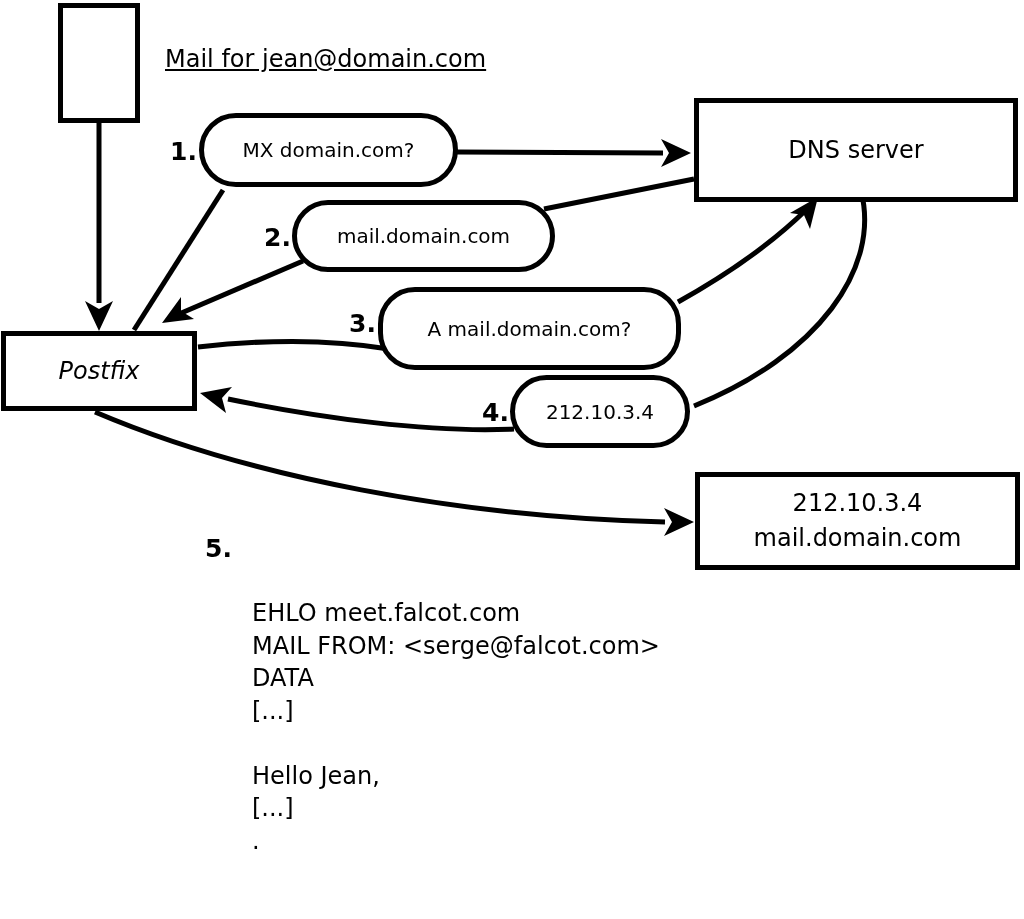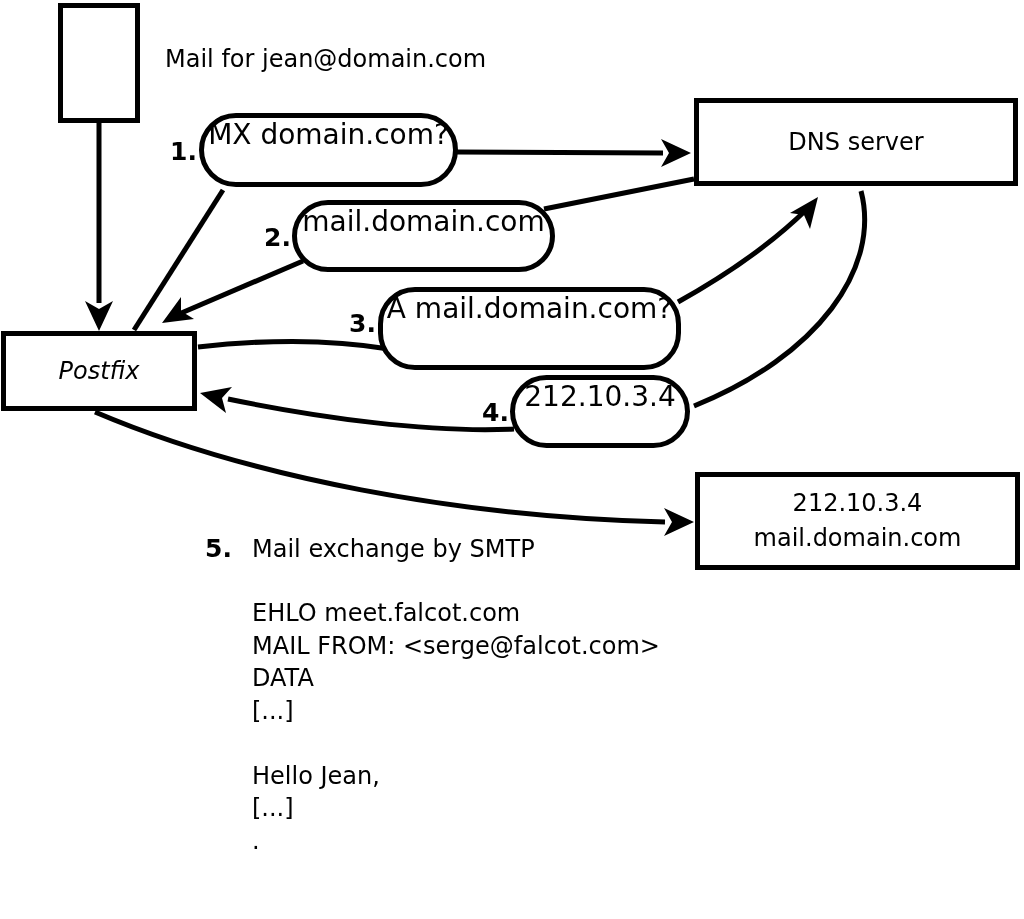--- a/index.html
+++ b/index.html
@@ -43,46 +43,47 @@
     font-size: 24px;
     text-align: center;
   }
   .pill {
     position: absolute;
     box-sizing: border-box;
     border: 5px solid #000000;
     background: #ffffff;
     border-radius: 37px;
     display: flex;
-    align-items: flex-start;
+    align-items: center;
     justify-content: center;
-    font-size: 28px;
+    font-size: 20px;
     white-space: nowrap;
   }
   .step-num {
     position: absolute;
     width: 50px;
     font-size: 25px;
     font-weight: 700;
     text-align: right;
     white-space: nowrap;
   }
   .plain-text {
     position: absolute;
     font-size: 24px;
     white-space: nowrap;
+    text-decoration: underline;
   }
   .two-line {
     flex-direction: column;
     line-height: 35px;
   }
   
   .mailbox      { left: 58px;  top: 3px;   width: 82px;  height: 120px; }
   .postfix-box  { left: 1px;   top: 331px; width: 196px; height: 80px; font-style: italic; }
-  .dns-box      { left: 694px; top: 98px;  width: 324px; height: 88px; }
+  .dns-box      { left: 694px; top: 98px;  width: 324px; height: 104px; }
   .mailsrv-box  { left: 695px; top: 472px; width: 325px; height: 98px; }
   .pill-1 { left: 199px; top: 113px; width: 259px; height: 74px; }
   .pill-2 { left: 292px; top: 200px; width: 263px; height: 72px; }
   .pill-3 { left: 378px; top: 287px; width: 303px; height: 83px; }
   .pill-4 { left: 510px; top: 375px; width: 180px; height: 73px; }
   .num-1 { left: 147px; top: 137px; }
   .num-2 { left: 241px; top: 223px; }
   .num-3 { left: 326px; top: 309px; }
   .num-4 { left: 459px; top: 398px; }
   .num-5 { left: 182px; top: 534px; }
@@ -160,21 +161,20 @@
   <div class="pill pill-4">
     <span>212.10.3.4</span>
   </div>
 
   <div class="step-num num-1">1.</div>
   <div class="step-num num-2">2.</div>
   <div class="step-num num-3">3.</div>
   <div class="step-num num-4">4.</div>
   <div class="step-num num-5">5.</div>
 
-  <div class="plain-text step5-label">Mail exchange by SMTP</div>
 
   <div class="smtp-block">
     <div class="smtp-line">EHLO meet.falcot.com</div>
     <div class="smtp-line">MAIL FROM: &lt;serge@falcot.com&gt;</div>
     <div class="smtp-line">DATA</div>
     <div class="smtp-line">[...]</div>
     <div class="smtp-line"></div>
     <div class="smtp-line">Hello Jean,</div>
     <div class="smtp-line">[...]</div>
     <div class="smtp-line">.</div>

